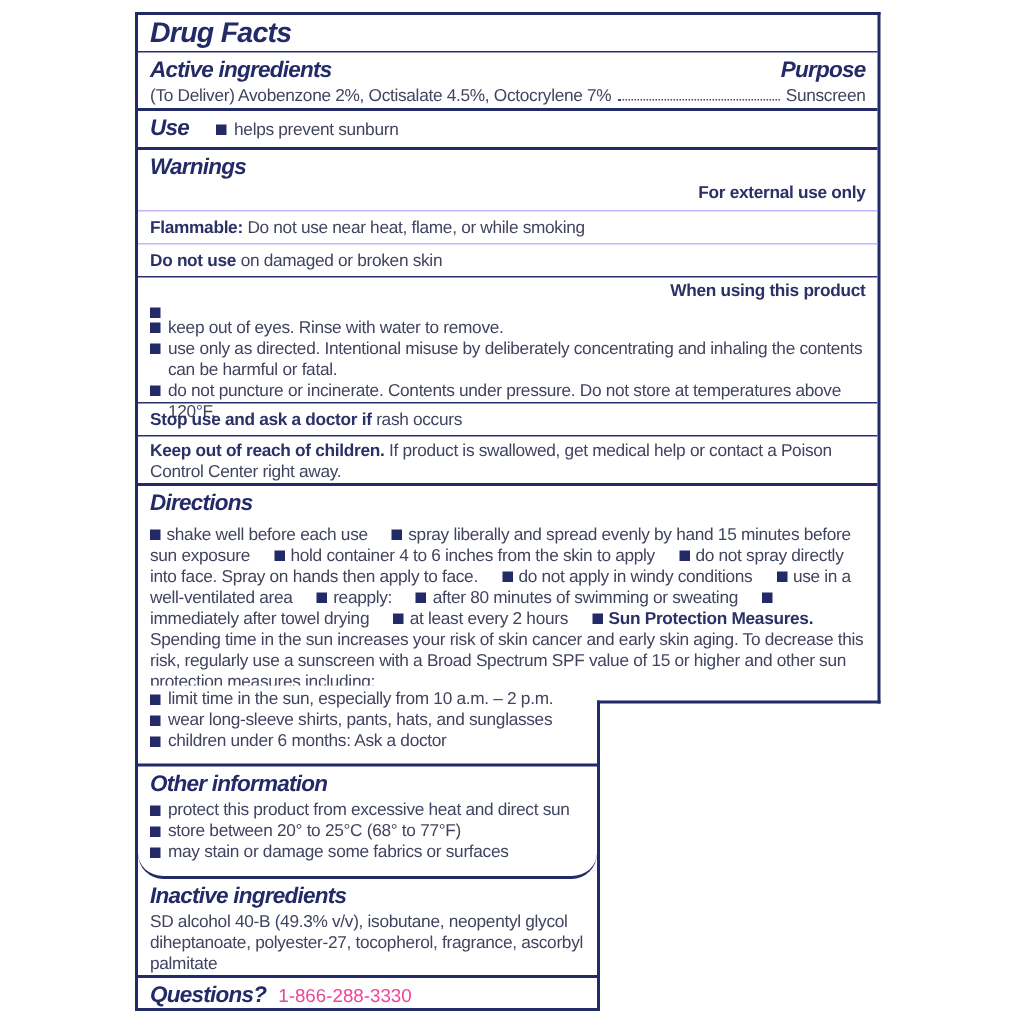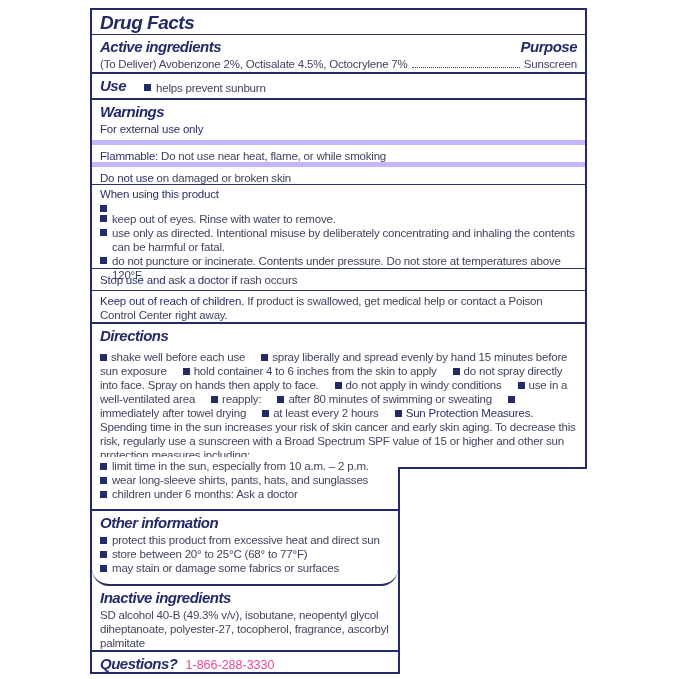--- a/index.html
+++ b/index.html
@@ -23,34 +23,34 @@
   .b-thick { border-bottom:2.5px solid #232a68; }
   .b-thin  { border-bottom:1.5px solid #2a316e; }
 
   h1,h2 { margin:0; font-style:italic; font-weight:bold; color:#232a68;
           letter-spacing:-0.5px; }
   h1 { font-size:19px; line-height:22px; }
   h2 { font-size:15px; line-height:20px; }
 
   .body-txt { font-size:11.5px; line-height:14px; color:#41445f;
               letter-spacing:-0.2px; }
-  .bold { font-weight:normal; color:#2b3166; }
+  .bold { font-weight:bold; color:#2b3166;text-align:right; }
 
   .s-title { height:25px; }
   .s-active { height:39px; }
   .row-flex { display:flex; justify-content:space-between; align-items:baseline; }
   .leader { flex:1; margin:0 4px 3px 4px; border-bottom:1.6px dotted #41445f; }
 
   .s-use { height:26px; display:flex; align-items:baseline; }
   .s-use h2 { margin-right:18px; }
 
   .s-warnings { height:224px; padding:0; }
   .w-block { box-sizing:border-box; padding:2px 8px 0 8px; }
   .w-head { height:40px; }
-  .w-row { height:22px; border-top:5px solid #c4b5fd; padding-top:4px; }
+  .w-row { height:22px; border-top:1px solid #c4b5fd; padding-top:4px; }
   .w-when { height:84px; border-top:1px solid #2a316e; }
   .w-stop { height:22px; border-top:1px solid #2a316e; padding-top:4px; }
   .w-keep { height:34px; border-top:1px solid #2a316e; padding-top:3px; }
 
   .s-directions { height:133px; border-bottom:none; }
 
   .narrow { width:306px; }
   .n-dir-bullets { height:54px; }
   .n-other { height:75px;border-radius:17px; }
   .n-inactive { height:66px; }

